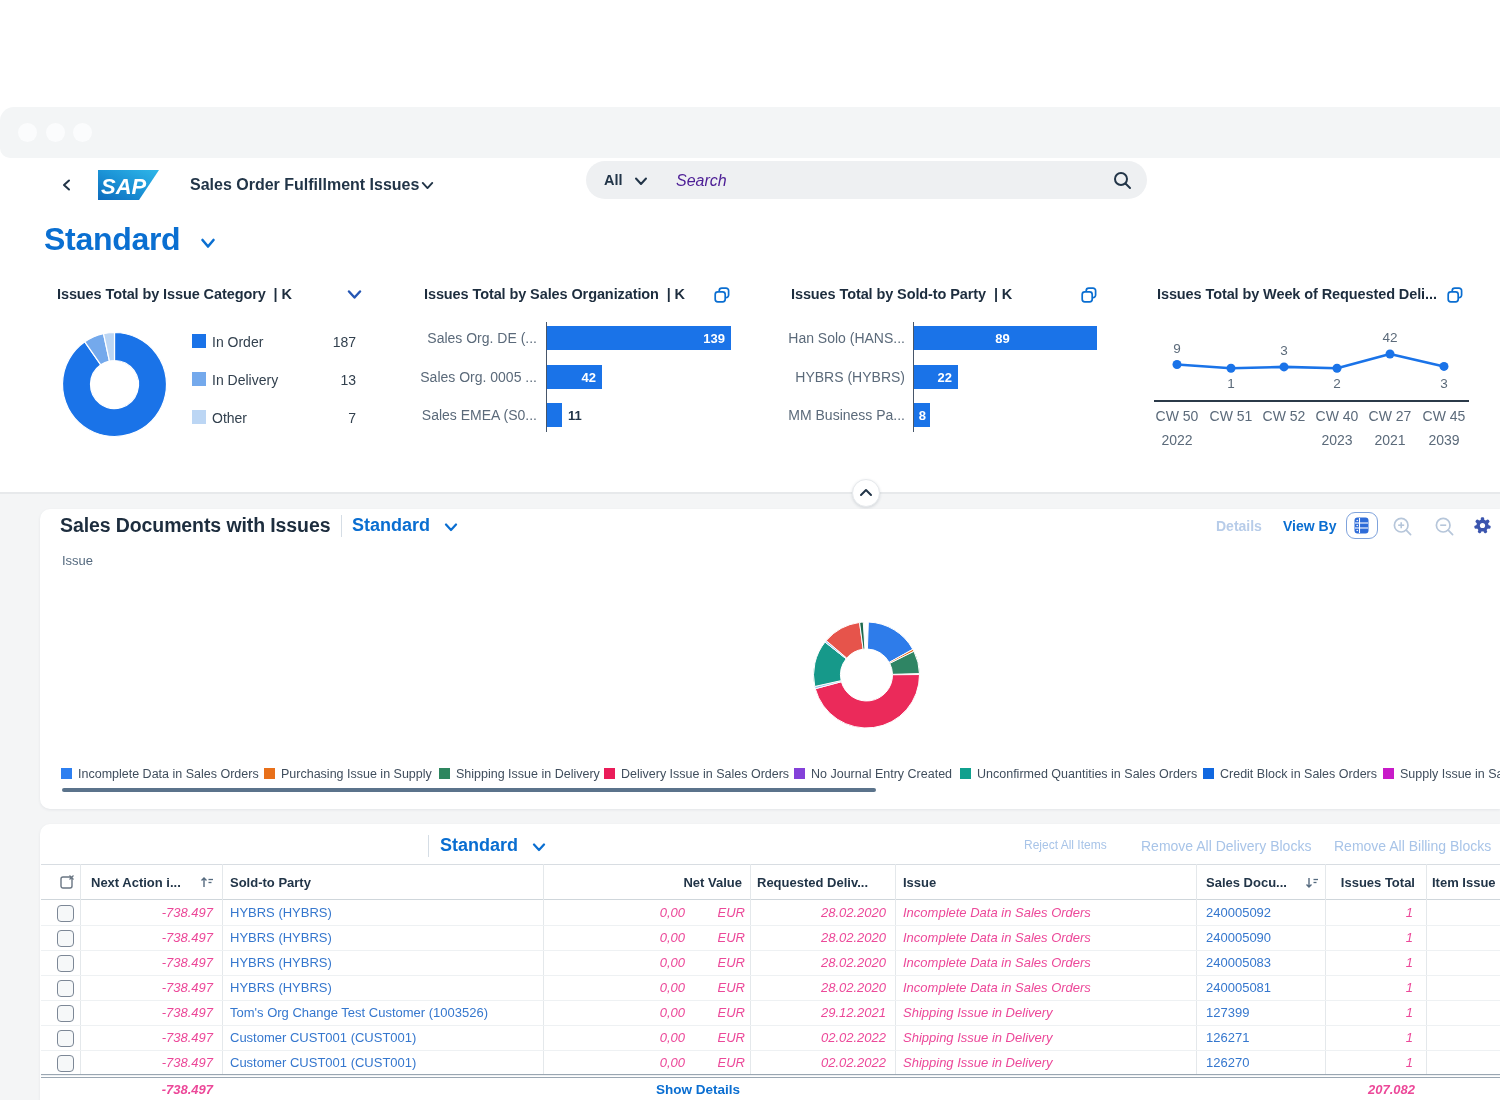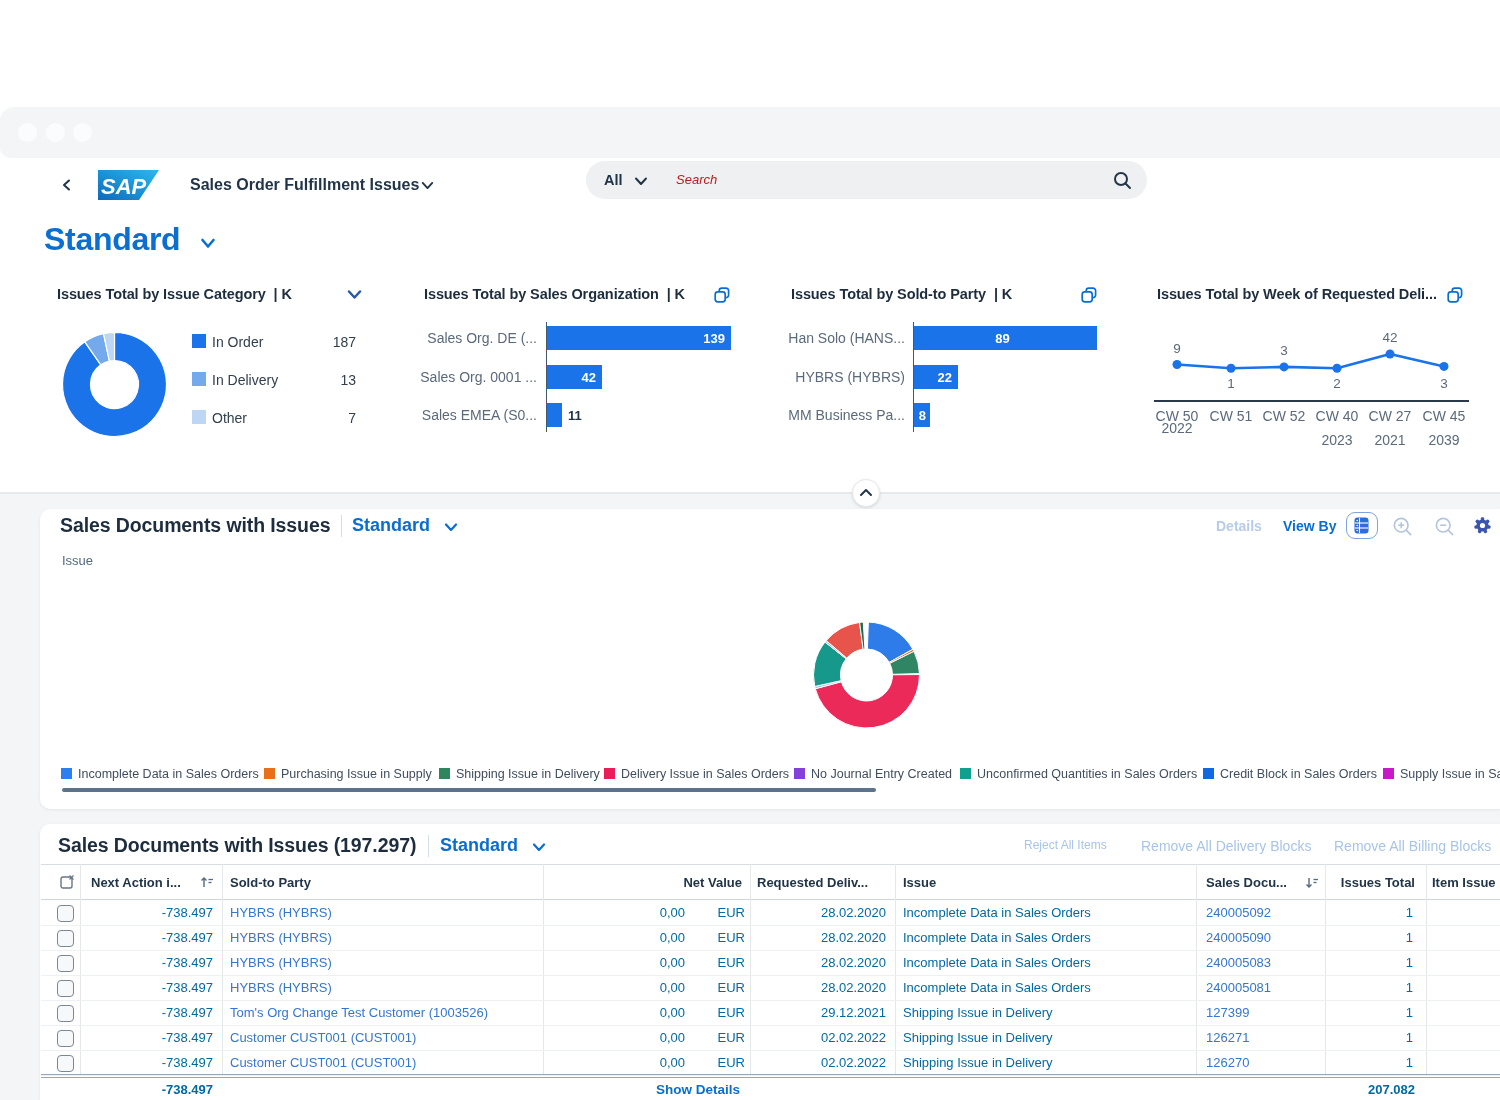--- a/index.html
+++ b/index.html
@@ -18,21 +18,21 @@
   .leg1sq{width:14px;height:14px;position:absolute;}
   .leg1t{font-size:14px;color:#32404e;position:absolute;white-space:nowrap;}
   .divider{left:0;top:492px;width:1500px;height:2px;background:#e7e9eb;}
   .lowbg{left:0;top:494px;width:1500px;height:606px;background:#f4f5f6;}
   .card{background:#fff;box-shadow:0 1px 3px rgba(34,53,72,0.08);}
   .sechead{font-size:19.5px;font-weight:700;color:#1d2d3e;letter-spacing:-0.1px;white-space:nowrap;}
   .stdsm{font-size:18px;font-weight:700;color:#0a6ed1;}
   .leg2{font-size:12.5px;color:#404e5d;white-space:nowrap;}
   .leg2sq{width:11px;height:11px;position:absolute;top:768px;}
   .thead{font-size:13px;font-weight:700;color:#223548;white-space:nowrap;}
-  .tcell{font-size:13px;color:#0369a1;white-space:nowrap;}
+  .tcell{font-size:13px;color:#ec4899;white-space:nowrap;font-style:italic;}
   .tlink{font-size:13px;color:#3577ce;white-space:nowrap;}
   .cb{width:15px;height:15px;border:1.5px solid #7c8796;border-radius:4px;background:#f6f8f9;position:absolute;left:57px;}
   .vline{position:absolute;width:1px;background:#e4e8eb;}
   .rline{position:absolute;left:41px;width:1459px;height:1px;background:#eef1f3;}
 </style>
 </head>
 <body>
 <div id="page">
 
   <div class="abs topbar"></div>
@@ -58,21 +58,21 @@
   <div class="abs title" style="left:190px;top:176px;">Sales Order Fulfillment Issues</div>
   <svg class="abs" style="left:421px;top:181px;" width="13" height="9" viewBox="0 0 15 10">
       <path d="M2 2 L7.5 8 L13 2" fill="none" stroke="#223548" stroke-width="2.2" stroke-linecap="round" stroke-linejoin="round"></path>
     </svg>
 
   <div class="abs searchpill"></div>
   <div class="abs" style="left:604px;top:172px;font-size:14.5px;font-weight:700;color:#223548;">All</div>
   <svg class="abs" style="left:634px;top:177px;" width="14" height="9" viewBox="0 0 14 9">
       <path d="M2 1.5 L7 7 L12 1.5" fill="none" stroke="#223548" stroke-width="2" stroke-linecap="round" stroke-linejoin="round"></path>
     </svg>
-  <div class="abs" style="left:676px;top:172px;font-size:13px;font-style:italic;color:#b91c1c;">Search</div>
+  <div class="abs" style="left:676px;top:172px;font-size:16px;font-style:italic;color:#4c1d95;">Search</div>
   <svg class="abs" style="left:1112px;top:170px;" width="21" height="21" viewBox="0 0 21 21">
       <circle cx="9" cy="9" r="6" fill="none" stroke="#223548" stroke-width="2"></circle>
       <line x1="13.5" y1="13.5" x2="18" y2="18" stroke="#223548" stroke-width="2" stroke-linecap="round"></line>
     </svg>
 
   <div class="abs std">Standard</div>
   <svg class="abs" style="left:200px;top:238px;" width="16" height="11" viewBox="0 0 16 11">
       <path d="M2.5 2 L8 8.5 L13.5 2" fill="none" stroke="#0a6fd1" stroke-width="2.6" stroke-linecap="round" stroke-linejoin="round"></path>
     </svg>
 
@@ -105,21 +105,21 @@
   <div class="leg1t" style="left:212px;top:334px;">In Order</div>
   <div class="leg1t" style="left:310px;top:334px;width:46px;text-align:right;">187</div>
   <div class="leg1sq" style="left:192px;top:372px;background:#74a9ec;"></div>
   <div class="leg1t" style="left:212px;top:372px;">In Delivery</div>
   <div class="leg1t" style="left:310px;top:372px;width:46px;text-align:right;">13</div>
   <div class="leg1sq" style="left:192px;top:410px;background:#bcd6f4;"></div>
   <div class="leg1t" style="left:212px;top:410px;">Other</div>
   <div class="leg1t" style="left:310px;top:410px;width:46px;text-align:right;">7</div>
 
   <div class="abs glabel" style="left:380px;top:330px;width:157px;text-align:right;">Sales Org. DE (...</div>
-  <div class="abs glabel" style="left:380px;top:369px;width:157px;text-align:right;">Sales Org. 0001 ...</div>
+  <div class="abs glabel" style="left:380px;top:369px;width:157px;text-align:right;">Sales Org. 0005 ...</div>
   <div class="abs glabel" style="left:380px;top:407px;width:157px;text-align:right;">Sales EMEA (S0...</div>
   <div class="abs" style="left:546px;top:322px;width:1px;height:110px;background:#47566a;"></div>
   <div class="bar" style="left:547px;top:326px;width:184px;height:24px;"></div>
   <div class="barval" style="left:547px;top:331px;width:178px;text-align:right;">139</div>
   <div class="bar" style="left:547px;top:365px;width:55px;height:24px;"></div>
   <div class="barval" style="left:547px;top:370px;width:49px;text-align:right;">42</div>
   <div class="bar" style="left:547px;top:403px;width:15px;height:24px;"></div>
   <div class="abs" style="left:568px;top:408px;font-size:13px;font-weight:700;color:#223548;">11</div>
 
   <div class="abs glabel" style="left:748px;top:330px;width:157px;text-align:right;">Han Solo (HANS...</div>
@@ -148,21 +148,21 @@
   <div class="abs glabel" style="left:1317px;top:376px;width:40px;text-align:center;font-size:13.5px;">2</div>
   <div class="abs glabel" style="left:1370px;top:330px;width:40px;text-align:center;font-size:13.5px;">42</div>
   <div class="abs glabel" style="left:1424px;top:376px;width:40px;text-align:center;font-size:13.5px;">3</div>
   <div class="abs" style="left:1154px;top:400px;width:315px;height:1.5px;background:#2b3a49;"></div>
   <div class="abs glabel" style="left:1154px;top:408px;width:46px;text-align:center;">CW 50</div>
   <div class="abs glabel" style="left:1208px;top:408px;width:46px;text-align:center;">CW 51</div>
   <div class="abs glabel" style="left:1261px;top:408px;width:46px;text-align:center;">CW 52</div>
   <div class="abs glabel" style="left:1314px;top:408px;width:46px;text-align:center;">CW 40</div>
   <div class="abs glabel" style="left:1367px;top:408px;width:46px;text-align:center;">CW 27</div>
   <div class="abs glabel" style="left:1421px;top:408px;width:46px;text-align:center;">CW 45</div>
-  <div class="abs glabel" style="left:1154px;top:420px;width:46px;text-align:center;">2022</div>
+  <div class="abs glabel" style="left:1154px;top:432px;width:46px;text-align:center;">2022</div>
   <div class="abs glabel" style="left:1314px;top:432px;width:46px;text-align:center;">2023</div>
   <div class="abs glabel" style="left:1367px;top:432px;width:46px;text-align:center;">2021</div>
   <div class="abs glabel" style="left:1421px;top:432px;width:46px;text-align:center;">2039</div>
 
   <div class="abs lowbg"></div>
   <div class="abs divider"></div>
   <div class="abs" style="left:852px;top:479px;width:28px;height:28px;border-radius:50%;background:#fff;border:1px solid #e6e9ec;box-shadow:0 1px 3px rgba(34,53,72,0.15);box-sizing:border-box;"></div>
   <svg class="abs" style="left:859px;top:488px;" width="14" height="9" viewBox="0 0 14 9">
       <path d="M2 7 L7 2 L12 7" fill="none" stroke="#223548" stroke-width="2" stroke-linecap="round" stroke-linejoin="round"></path>
     </svg>
@@ -234,21 +234,20 @@
   <div class="abs leg2" style="left:811px;top:767px;">No Journal Entry Created</div>
   <div class="leg2sq" style="left:960px;background:#10a08e;"></div>
   <div class="abs leg2" style="left:977px;top:767px;">Unconfirmed Quantities in Sales Orders</div>
   <div class="leg2sq" style="left:1203px;background:#1168e0;"></div>
   <div class="abs leg2" style="left:1220px;top:767px;">Credit Block in Sales Orders</div>
   <div class="leg2sq" style="left:1383px;background:#c81bc8;"></div>
   <div class="abs leg2" style="left:1400px;top:767px;">Supply Issue in Sal</div>
   <div class="abs" style="left:62px;top:788px;width:814px;height:4px;border-radius:2px;background:#5b738b;"></div>
 
   <div class="abs card" style="left:40px;top:824px;width:1460px;height:276px;border-radius:10px 0 0 0;"></div>
-  <div class="abs sechead" style="left:58px;top:834px;">Sales Documents with Issues (197.297)</div>
   <div class="abs" style="left:428px;top:835px;width:1px;height:22px;background:#d5dde5;"></div>
   <div class="abs stdsm" style="left:440px;top:835px;">Standard</div>
   <svg class="abs" style="left:532px;top:843px;" width="14" height="9" viewBox="0 0 14 9">
       <path d="M2 1.5 L7 7 L12 1.5" fill="none" stroke="#0a6ed1" stroke-width="2.2" stroke-linecap="round" stroke-linejoin="round"></path>
     </svg>
   <div class="abs" style="left:1024px;top:838px;font-size:12px;color:#a8c4e8;white-space:nowrap;">Reject All Items</div>
   <div class="abs" style="left:1141px;top:838px;font-size:14px;color:#a8c4e8;white-space:nowrap;">Remove All Delivery Blocks</div>
   <div class="abs" style="left:1334px;top:838px;font-size:14px;color:#a8c4e8;white-space:nowrap;">Remove All Billing Blocks</div>
 
   <div class="abs" style="left:41px;top:864px;width:1459px;height:1px;background:#d8dde2;"></div>

